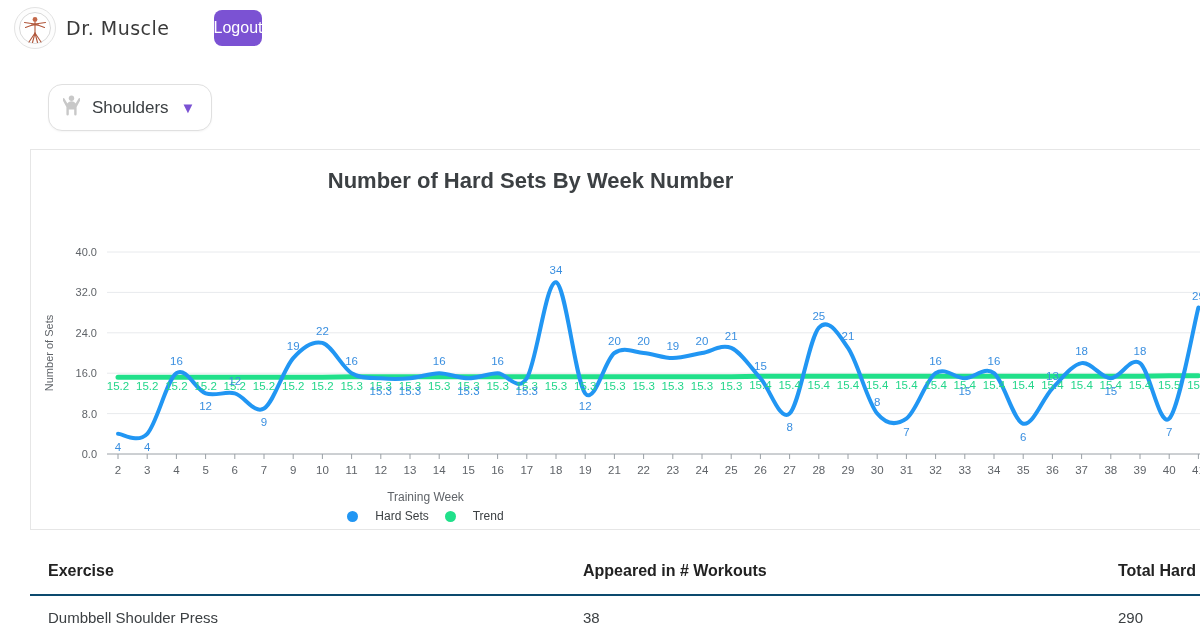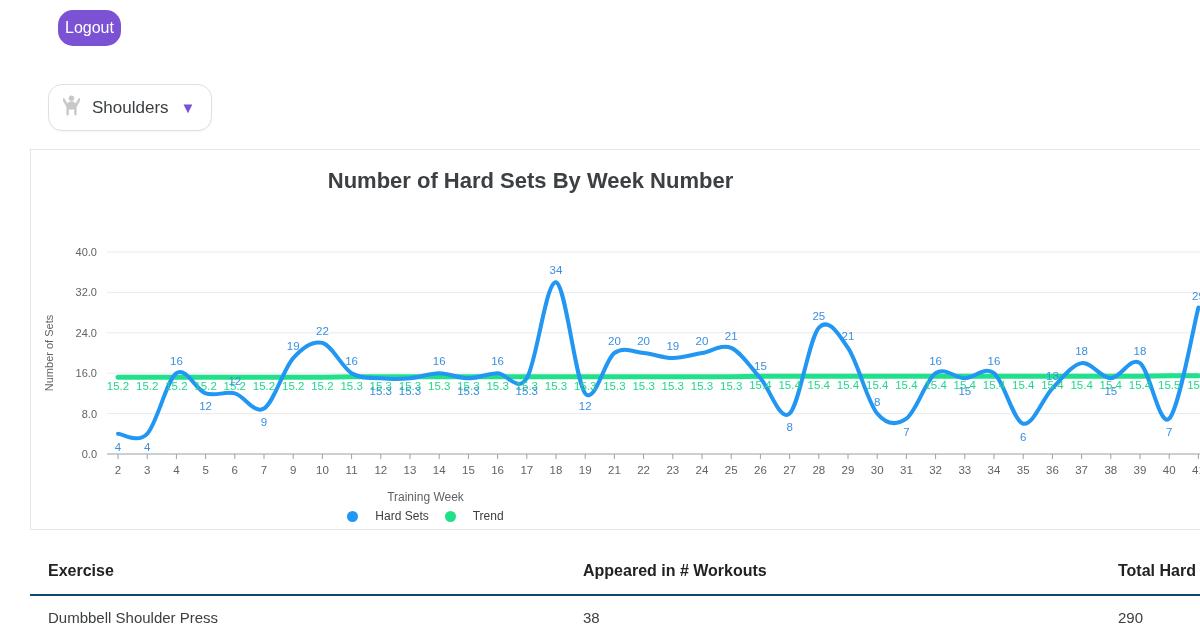--- a/index.html
+++ b/index.html
@@ -37,23 +37,23 @@
     font-size: 19px;
     letter-spacing: 0.5px;
     color: #3a3a3a;
     font-family: "DejaVu Sans", sans-serif;
   }
   .logout-btn {
     margin-left: 44px;
     background: #7b52d3;
     color: #ffffff;
     border: none;
-    border-radius: 15px;
+    border-radius: 8px;
     font-size: 16px;
-    padding: 9px 7px;
+    padding: 9px 0;
     cursor: pointer;
     font-family: "Liberation Sans", sans-serif;
   }
 
   
   .filter-row {
     padding: 28px 0 0 48px;
   }
   .dropdown {
     display: inline-flex;
@@ -128,20 +128,37 @@
     border-bottom: 1px solid #ececec;
   }
   .col-ex { width: 535px; }
   .col-wk { width: 535px; }
   .col-ts { width: 270px; }
 </style>
 </head>
 <body>
 
 <div class="topbar">
+  <div class="brand">
+    <span class="logo">
+      <svg width="34" height="34" viewBox="0 0 34 34" aria-hidden="true">
+        <circle cx="17" cy="17" r="15.5" fill="#ffffff" stroke="#d9d9d9" stroke-width="1"></circle>
+        <g stroke="#b0563a" stroke-width="1.1" fill="none" stroke-linecap="round">
+          <circle cx="17" cy="8.5" r="2.4" fill="#c4694a" stroke="none"></circle>
+          <path d="M17 11 L17 22"></path>
+          <path d="M17 13 L6.5 11.5 M17 13 L27.5 11.5"></path>
+          <path d="M17 13 L7.5 16.5 M17 13 L26.5 16.5"></path>
+          <path d="M17 22 L11 31 M17 22 L23 31"></path>
+          <path d="M17 22 L14.5 31.5 M17 22 L19.5 31.5"></path>
+          <path d="M13.5 14 L20.5 14"></path>
+        </g>
+      </svg>
+    </span>
+    <span class="brand-name">Dr. Muscle</span>
+  </div>
   <button class="logout-btn">Logout</button>
 </div>
 
 <div class="filter-row">
   <div class="dropdown">
     <span>
       <svg width="17" height="21" viewBox="0 0 17 21" aria-hidden="true">
         <g fill="#c8c8c8">
           <circle cx="8.5" cy="3.2" r="2.7"></circle>
           <path d="M8.5 6.3 c-2.2 0 -3.4 1 -4.1 2.3 L1.4 3.6 a1.1 1.1 0 0 0 -1.9 1.1 L3.4 12 v7.2 a1.2 1.2 0 0 0 2.4 0 V14.6 h5.4 v4.6 a1.2 1.2 0 0 0 2.4 0 V12 l3.9 -7.3 a1.1 1.1 0 0 0 -1.9 -1.1 l-3 5 c-0.7 -1.3 -1.9 -2.3 -4.1 -2.3 z"></path>

